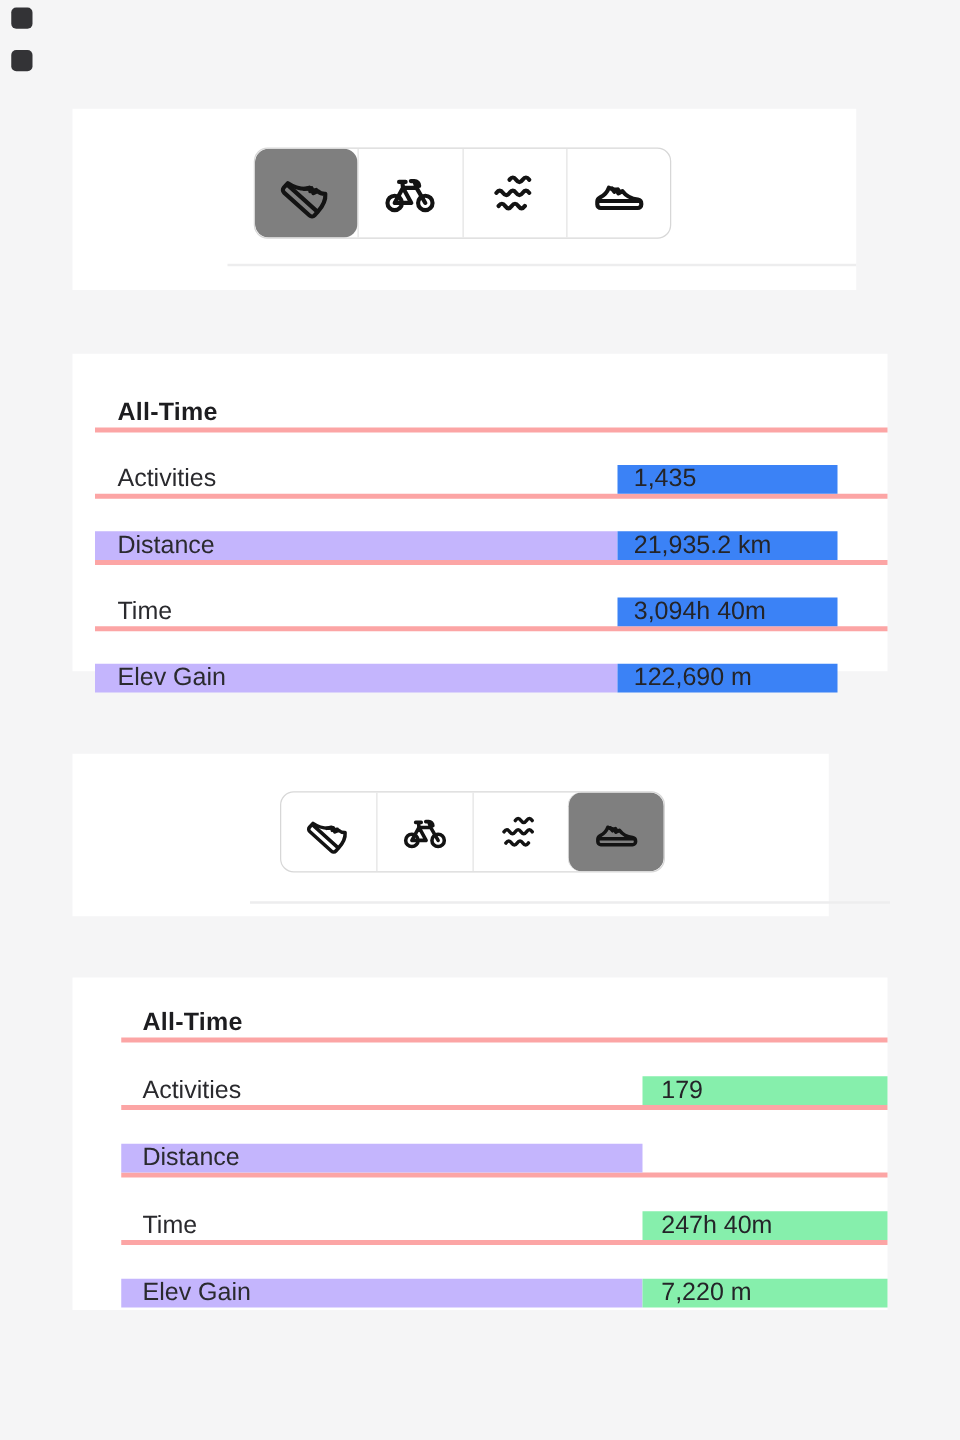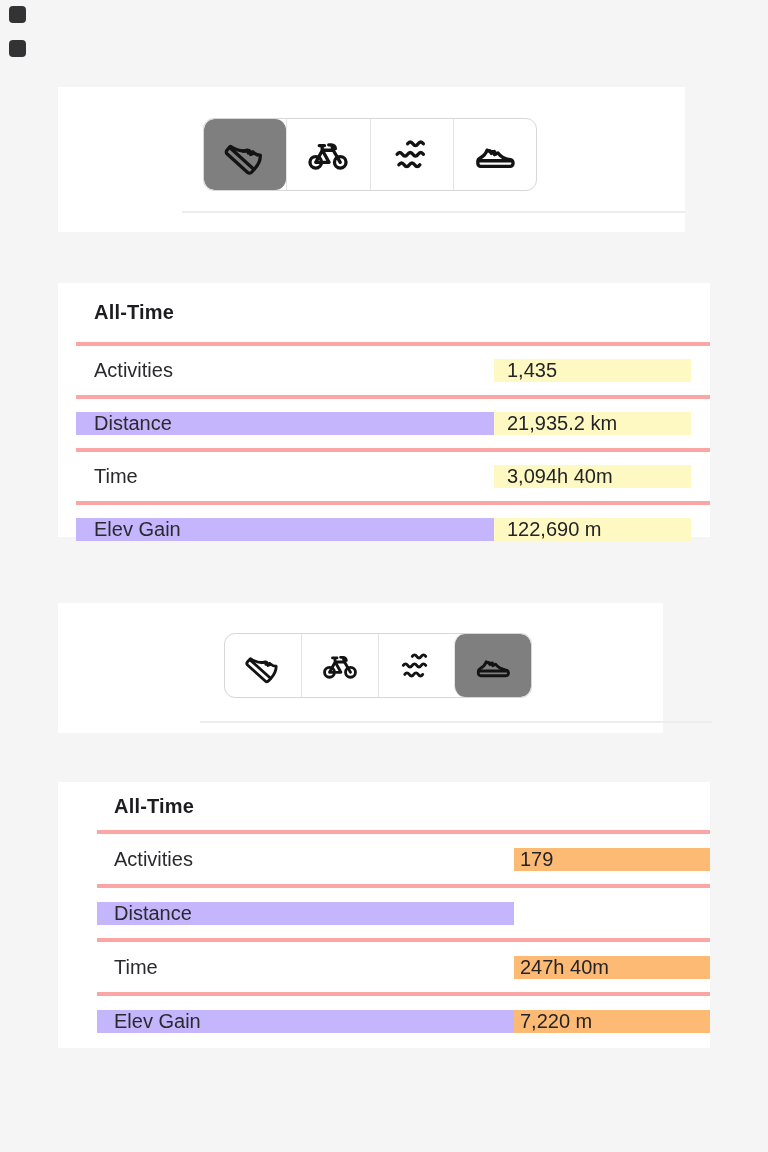--- a/index.html
+++ b/index.html
@@ -32,27 +32,27 @@
 
   
   .faint-line{position:absolute;height:2px;background:#ededee;}
   .line-1{left:182px;top:211px;width:503px;}
   .line-2{left:200px;top:721px;width:512px;}
 
   
   .stats-table{position:absolute;top:0;}
   .table-1{left:18px;width:634px;}   
   .table-2{left:39px;width:613px;}
-  .t-row{display:flex;align-items:center;}
+  .t-row{display:flex;align-items:flex-end;}
   .t-row + .t-row{border-top:4px solid #fca5a5;}
   .cell{display:flex;align-items:center;box-sizing:border-box;font-size:20px;}
   .table-1 .cell-label{width:418px;padding-left:18px;}
-  .table-1 .cell-value{width:197px;padding-left:13px;background:#fef9c3;}
+  .table-1 .cell-value{width:176px;padding-left:13px;background:#3b82f6;}
   .table-2 .cell-label{width:417px;padding-left:17px;}
-  .table-2 .cell-value{width:196px;padding-left:6px;background:#fdba74;}
+  .table-2 .cell-value{width:196px;padding-left:15px;background:#86efac;}
   .header-row .cell-label{font-weight:700;font-size:20px;color:#1d1d20;letter-spacing:.2px;}
   .table-1 .header-row{height:59px;}
   .table-1 .data-row{height:49px;}
   .table-2 .header-row{height:48px;}
   .table-2 .data-row{height:50px;}
   .data-row.striped .cell-label{background:#c4b5fd;}
   .cell-label{color:#2a2a2e;}
   .cell-value{color:#242428;}
 
   svg.seg-icon{stroke:#131313;fill:none;stroke-width:1.9;stroke-linecap:round;stroke-linejoin:round;}

